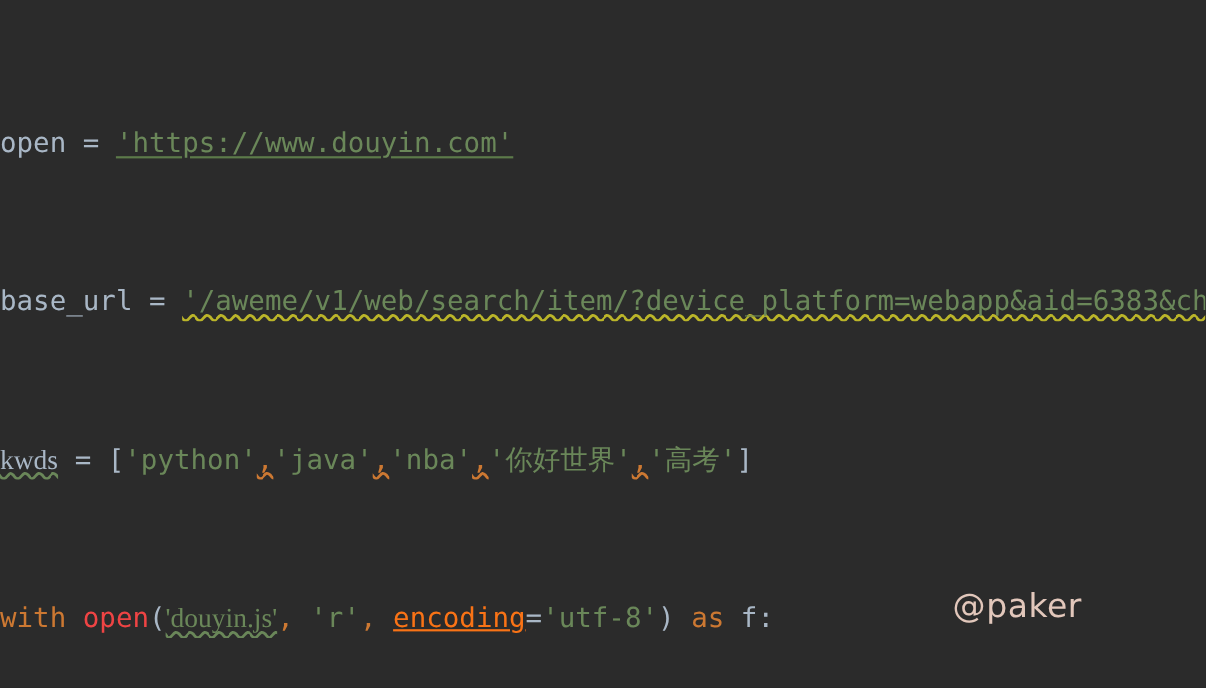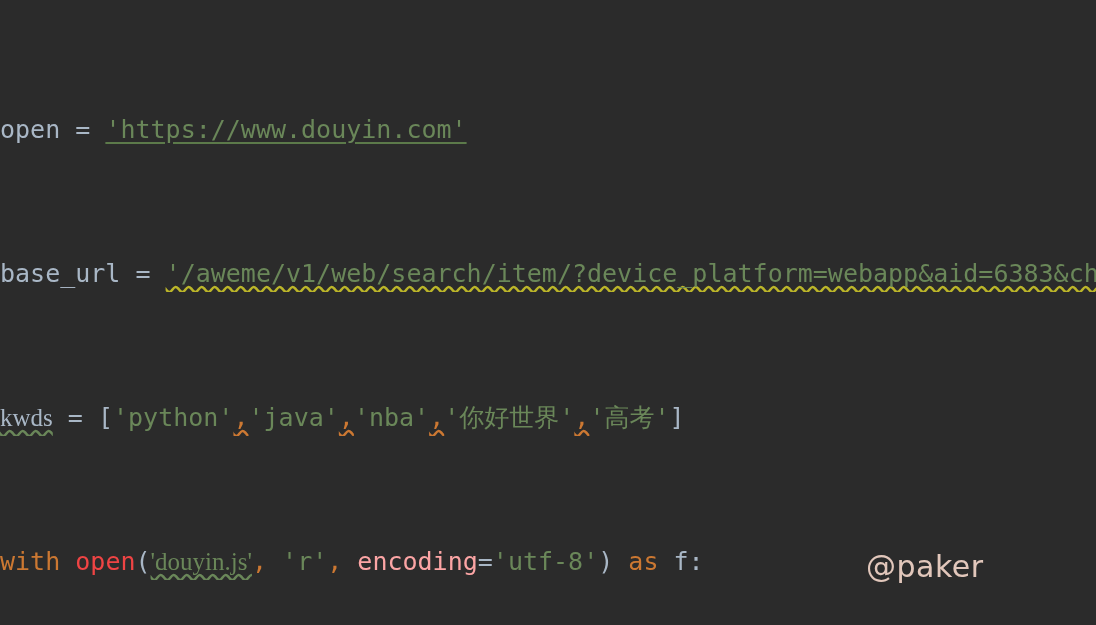--- a/index.html
+++ b/index.html
@@ -32,21 +32,21 @@
     line-height: 36px;
     white-space: pre;
     color: #a9b7c6;
     width: 1096px;
     overflow: hidden;
   }
   
   .kw      { color: #cc7832; }
   .builtin { color: #ef4444; }
   .str     { color: #6a8759; }
-  .param   { color: #fca5a5; }
+  .param   { color: #f97316; text-decoration: underline; }
   .ident   { color: #a9b7c6; }
   .punct   { color: #a9b7c6; }
   .brkt    { color: #a9b7c6; }
 
   
   .squiggle-green {
     text-decoration: underline wavy #6a8759;
     text-decoration-skip-ink: none;
     text-underline-offset: 3px;
     font-family: Liberation Serif, serif;
@@ -62,21 +62,21 @@
     text-underline-offset: 3px;
   }
   .link-underline {
     text-decoration: underline;
     text-decoration-color: #5c7a4a;
     text-underline-offset: 4px;
   }
   .watermark {
     position: absolute;
     left: 866px;
-    top: 549px;
+    top: 534px;
     font-family: "DejaVu Sans", "Liberation Sans", sans-serif;
     font-size: 30px;
     color: #f2d5c8;
     letter-spacing: 0.5px;
     opacity: 0.92;
     pointer-events: none;
   }
 </style>
 </head>
 <body>

